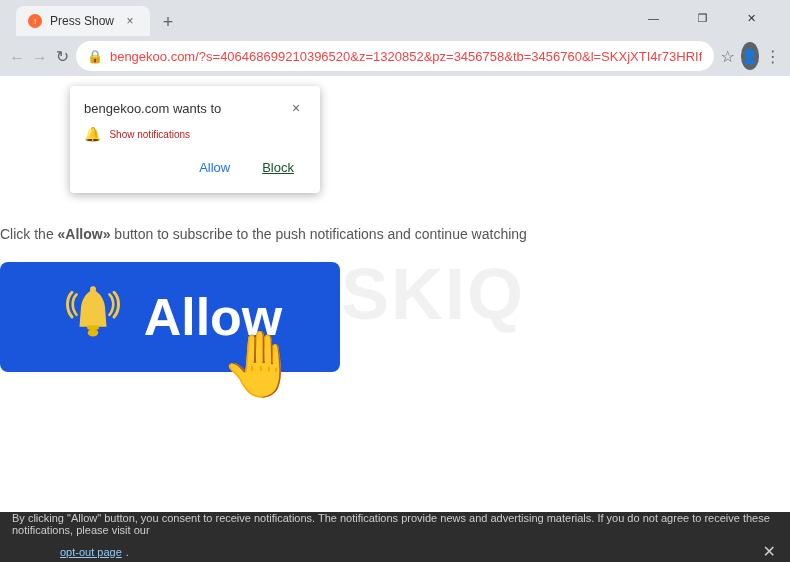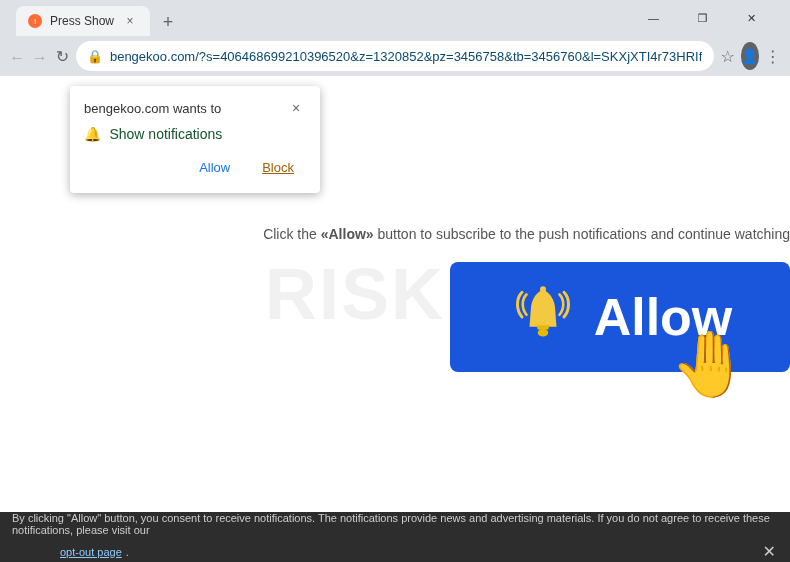--- a/index.html
+++ b/index.html
@@ -136,21 +136,21 @@
       color: #333;
       gap: 6px;
     }
     .lock-icon {
       color: #5f6368;
       font-size: 13px;
     }
     .url-text {
       flex: 1;
       font-size: 13px;
-      color: #0c4a6e;
+      color: #ef4444;
       white-space: nowrap;
       overflow: hidden;
       text-overflow: ellipsis;
     }
     .star-icon, .profile-icon, .menu-icon {
       width: 28px;
       height: 28px;
       display: flex;
       align-items: center;
       justify-content: center;
@@ -165,21 +165,21 @@
       font-size: 14px;
     }
 
     
     .page-content {
       background: white;
       width: 100%;
       height: calc(562px - 36px - 40px - 50px);
       position: relative;
       display: flex;
-      align-items: flex-end;
+      align-items: flex-start;
       justify-content: center;
       flex-direction: column;
       overflow: hidden;
     }
 
     
     .watermark {
       position: absolute;
       top: 50%;
       left: 50%;
@@ -280,41 +280,41 @@
       display: flex;
       align-items: center;
       gap: 8px;
       margin-bottom: 12px;
     }
     .bell-small {
       font-size: 14px;
       color: #666;
     }
     .show-notifications {
-      font-size: 14px;
-      color: #14532d;
+      font-size: 10px;
+      color: #b91c1c;
     }
     .popup-buttons {
       display: flex;
       justify-content: flex-end;
       gap: 8px;
     }
     .btn-allow {
       background: transparent;
       color: #1a73e8;
       border: none;
       padding: 6px 12px;
       font-size: 13px;
       font-weight: 500;
       cursor: pointer;
       border-radius: 4px;
     }
     .btn-block {
       background: transparent;
-      color: #a16207;
+      color: #14532d;
       border: none;
       padding: 6px 12px;
       font-size: 13px;
       font-weight: 500;
       cursor: pointer;
       border-radius: 4px;
       text-decoration: underline;
     }
 
     

